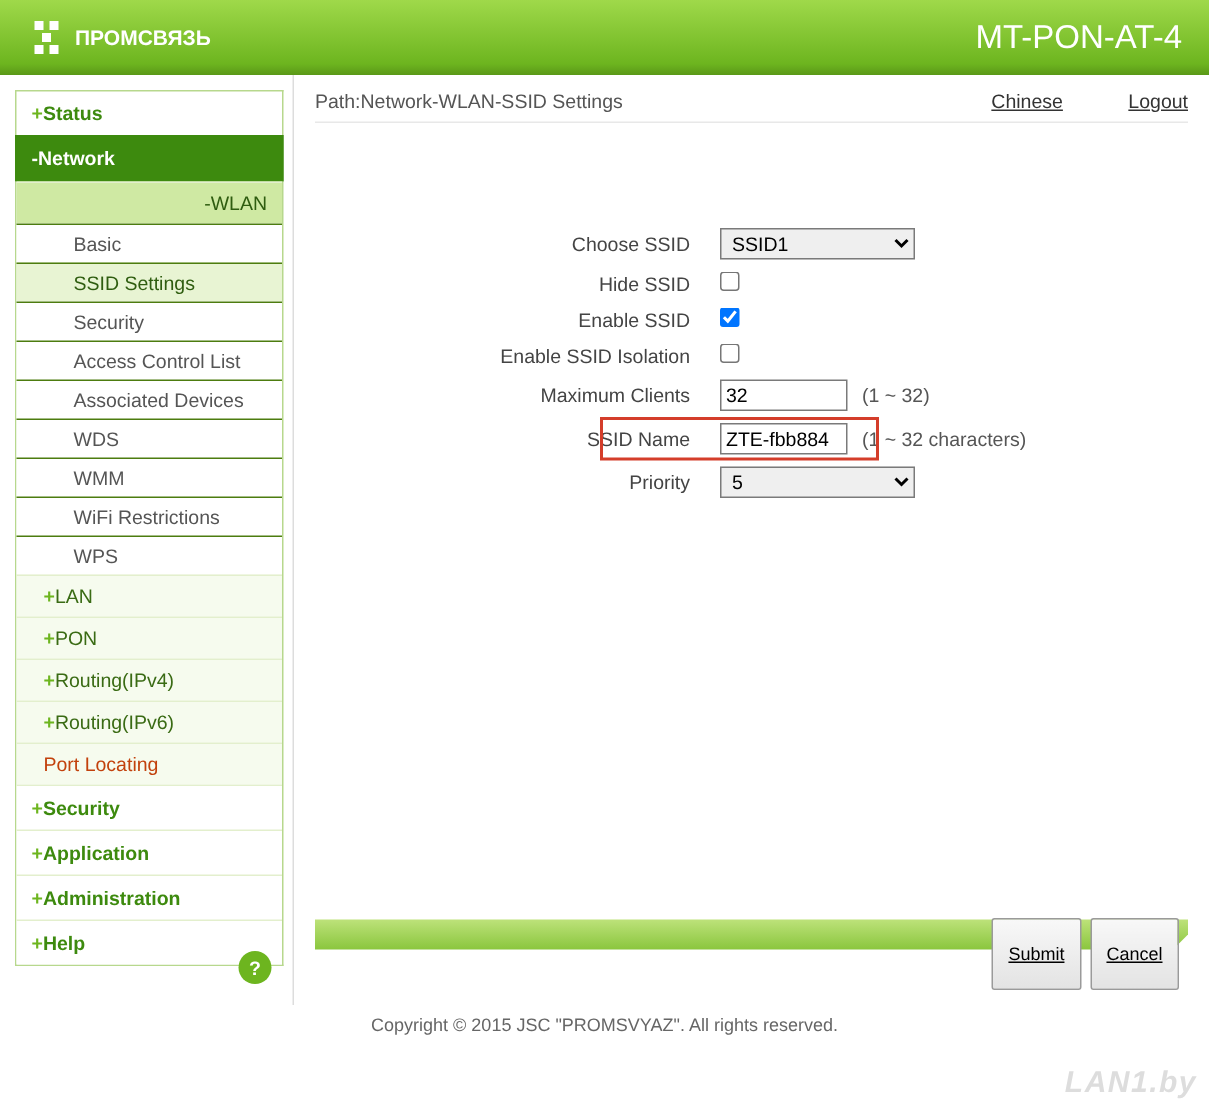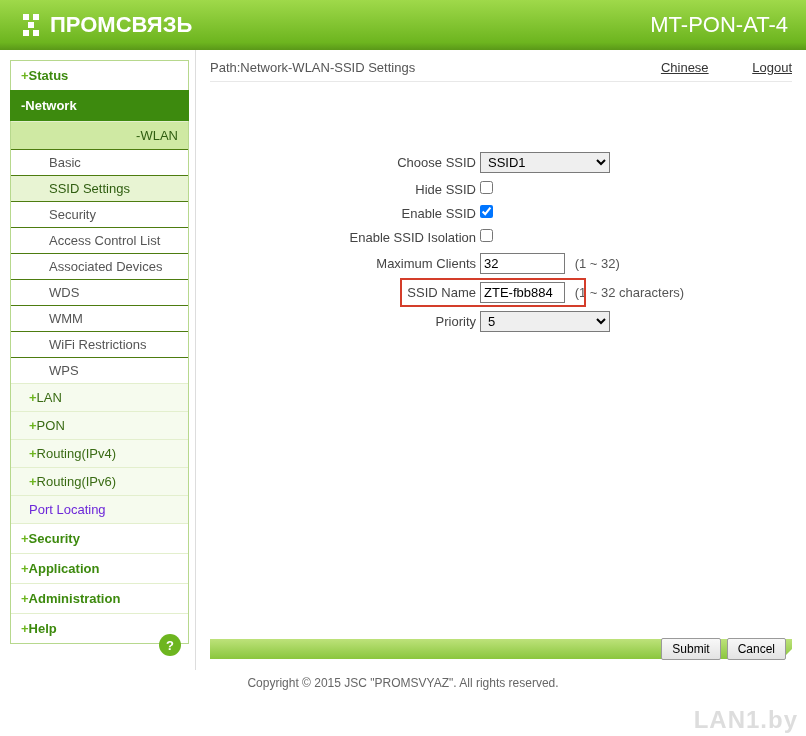--- a/index.html
+++ b/index.html
@@ -13,21 +13,21 @@
   
   .top-header {
     background: linear-gradient(to bottom, #9fd94a 0%, #6db51f 85%, #5a9818 100%);
     height: 50px;
     display: flex;
     align-items: center;
     justify-content: space-between;
     padding: 0 18px;
     color: #fff;
   }
-  .brand { display: flex; align-items: center; font-weight: bold; font-size: 22px; }
+  .brand { display: flex; align-items: center; font-weight: bold; font-size: 14px; }
   .brand-icon {
     width: 26px; height: 26px; margin-right: 6px;
     display: inline-block; position: relative;
   }
   .brand-icon svg { display:block; }
   .model-name { font-size: 22px; }
   
   .main {
     display: flex;
     min-height: 620px;
@@ -54,21 +54,21 @@
     color: #fff;
     font-weight: bold;
     padding: 7px 10px;
     cursor: pointer;
     border: 1px solid #3d8a0e;
   }
   .nav-item {
     background: #f6fbee;
     padding: 6px 10px 6px 24px;
     border-top: 1px solid #e3efcd;
-    color: #6d28d9;
+    color: #c2410c;
     cursor: pointer;
   }
   .nav-item.plus-item { padding-left: 18px; color:#3a6b14; }
   .nav-item.plus-item .plus { color:#6db51f; font-weight:bold; }
   .nav-item.active-sub {
     background: #cfe9a3;
     color: #2f5d10;
     text-align: right;
   }
   .nav-sub { padding-left: 38px; background:#fff; color:#555; border-top:1px solid #4d7c0f; padding-top:5px; padding-bottom:5px; cursor:pointer; }
@@ -115,21 +115,21 @@
   .path-links a { color:#333; text-decoration: underline; margin-left: 40px; }
   .form-area { margin-top: 70px; }
   .form-row {
     display:flex;
     align-items:center;
     margin-bottom: 8px;
   }
   .form-label {
     width: 270px;
     text-align: right;
-    padding-right: 4px;
+    padding-right: 20px;
     color:#444;
   }
   .form-control select, .form-control input[type=text] {
     font-family: inherit;
     font-size: 13px;
     padding: 1px 3px;
     border: 1px solid #7a7a7a;
     background:#fff;
     height: 21px;
   }
@@ -169,40 +169,42 @@
     justify-content:flex-end;
     gap: 6px;
     padding: 3px 6px 0 0;
     position:relative;
     z-index:2;
     margin-top:-24px;
   }
   .footer-buttons button {
     font-family: inherit;
     font-size: 12px;
-    padding: 3px 10px;
+    padding: 16px 10px;
     background: linear-gradient(#f8f8f8,#e3e3e3);
     border: 1px solid #9a9a9a;
     border-radius: 2px;
     cursor:pointer;
+    text-decoration:underline;
   }
   .copyright {
     text-align:center;
     font-size: 12px;
     color:#666;
     padding: 6px 0 10px 0;
   }
   .watermark {
     position:absolute;
     right: 8px;
     bottom: 2px;
-    font-size: 24px;
+    font-size: 20px;
     font-weight: bold;
     letter-spacing: 1px;
     color: rgba(120,120,120,0.25);
+    font-style: italic;
   }
 </style>
 </head>
 <body>
 
 <div class="top-header">
   <div class="brand">
     <span class="brand-icon">
       <svg width="26" height="26" viewBox="0 0 26 26">
         <rect x="5" y="2" width="6" height="6" fill="#fff"></rect>

